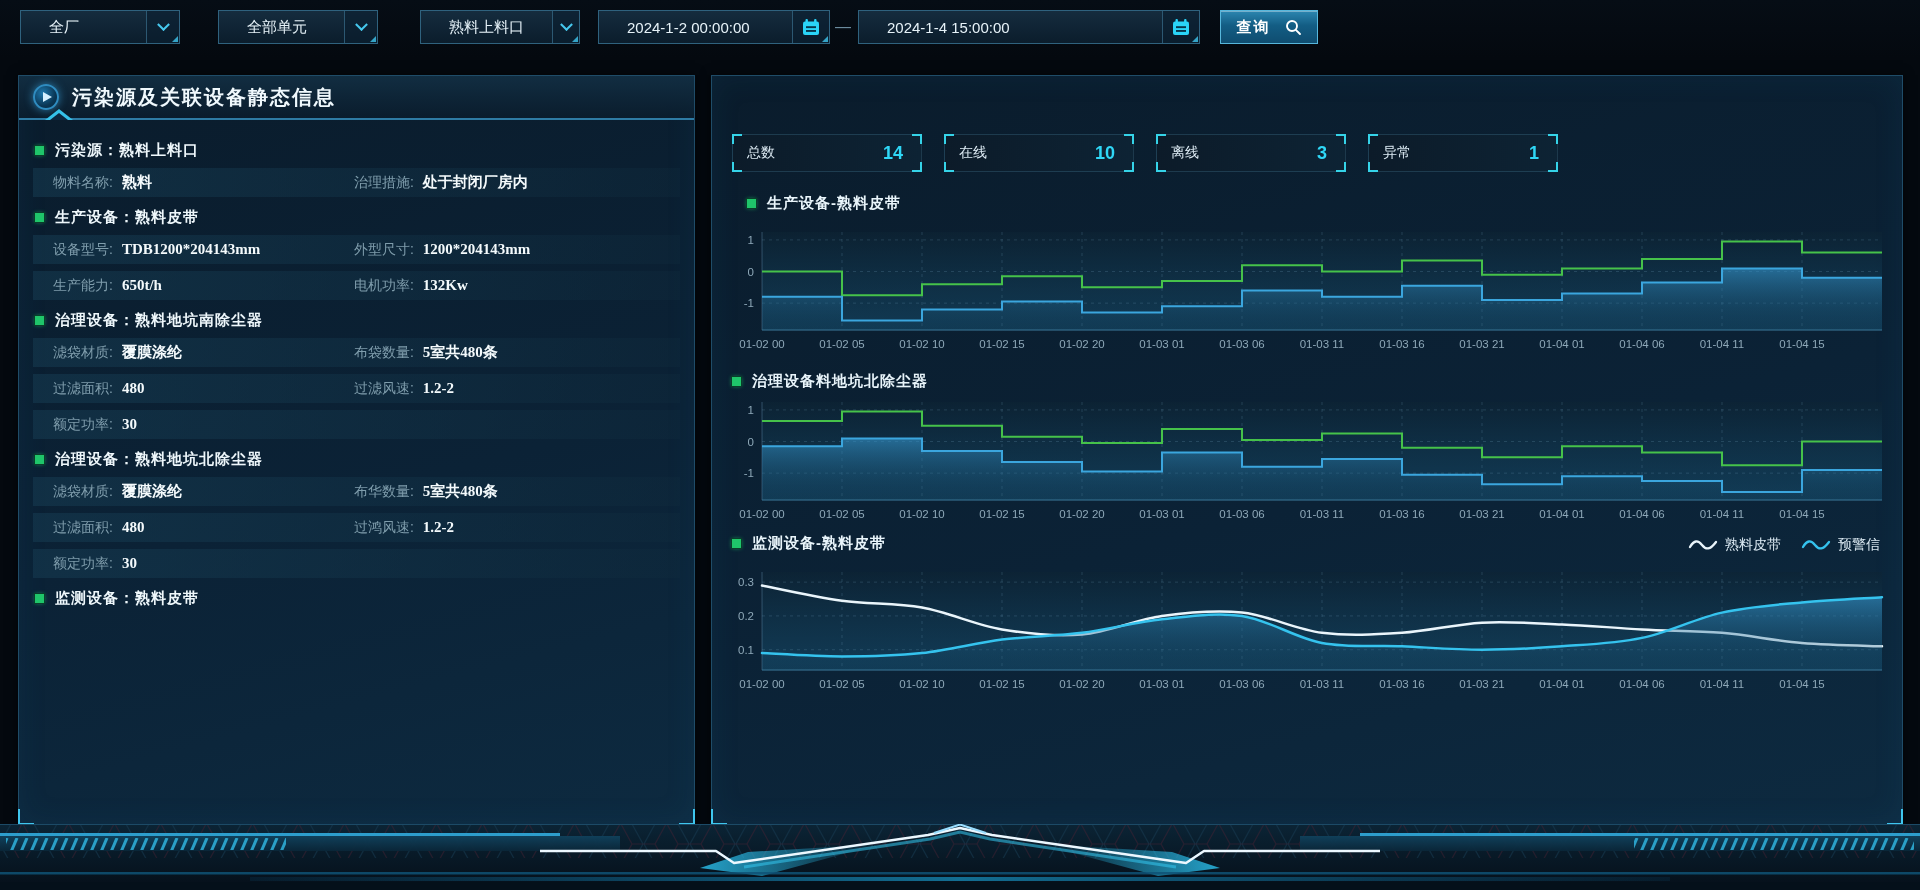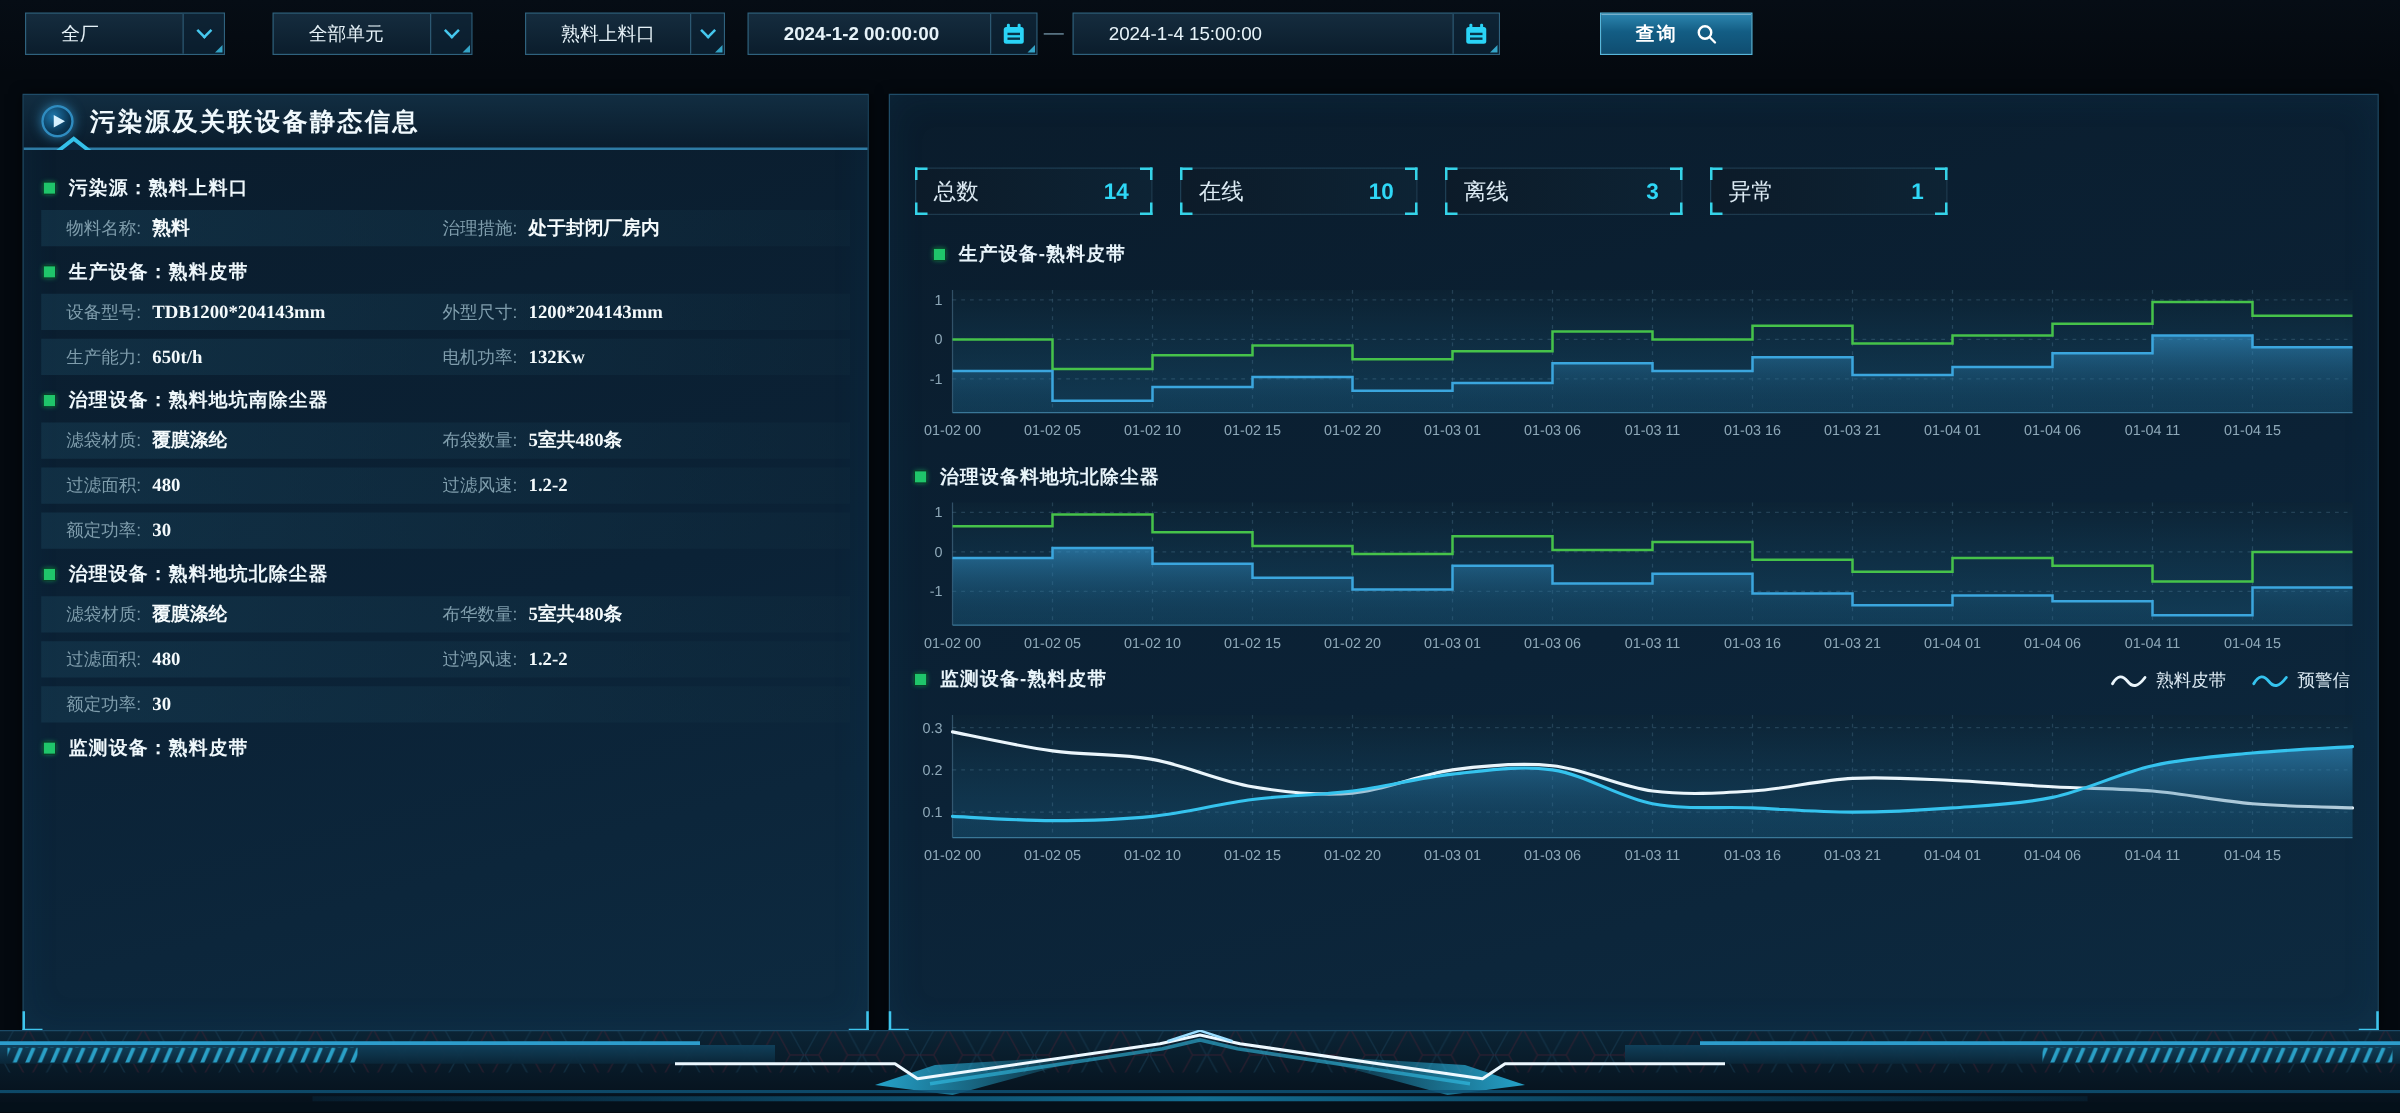--- a/index.html
+++ b/index.html
@@ -21,26 +21,26 @@
   .ctrl-text { padding:0 28px; flex:1 1 auto; white-space:nowrap; }
   .ctrl-btn { position:relative; width:33px; height:100%; border-left:1px solid #2c5872;
     display:flex; align-items:center; justify-content:center; background:rgba(10,30,46,.6); }
   .ctrl-btn::after { content:''; position:absolute; right:1px; bottom:1px;
     border-left:6px solid transparent; border-bottom:6px solid #3fc6ee; opacity:.8; }
   .chev { width:9px; height:9px; border-right:2px solid #46c8ee; border-bottom:2px solid #46c8ee;
     transform:rotate(45deg) translate(-2px,-2px); }
   .sel-1 { left:20px;  width:160px; }
   .sel-2 { left:218px; width:160px; }
   .sel-3 { left:420px; width:160px; }
-  .date-1 { left:598px; width:232px;font-weight:bold; }
+  .date-1 { left:598px; width:232px; }
   .date-2 { left:858px; width:342px; }
   .date-sep { position:absolute; top:10px; left:832px; width:22px; height:34px;
     line-height:34px; text-align:center; color:#6f8fa2; font-size:16px; }
   .cal-btn { width:37px; }
-  .query-btn { position:absolute; left:1280px; top:10px; width:122px; height:34px;
+  .query-btn { position:absolute; left:1220px; top:10px; width:98px; height:34px;
     display:flex; align-items:center; justify-content:center; gap:14px;
     background:linear-gradient(180deg,#2c86b0,#135d84 45%,#0f4d70);
     border:1px solid #57b7dc; box-shadow:inset 0 1px 0 rgba(255,255,255,.35);
     color:#fff; font-size:15px; font-weight:bold; letter-spacing:2px; cursor:pointer; }
   
   .panel { position:absolute; top:75px; height:750px;
     background:linear-gradient(165deg,#0a1c2c 0%,#0b2236 55%,#0d2a40 100%);
     border:1px solid #1f4c68; box-shadow:inset 0 0 30px rgba(30,120,170,.10), 0 0 10px rgba(0,0,0,.6); }
   .panel::before, .panel::after { content:''; position:absolute; width:14px; height:14px; bottom:-1px; }
   .panel::before { left:-1px; border-left:2px solid #3fc6ee; border-bottom:2px solid #3fc6ee; }
@@ -79,21 +79,21 @@
   .info-cell { display:flex; align-items:baseline; flex:0 0 48%; }
   .info-cell + .info-cell { flex:0 0 52%; }
   .info-label { font-size:14px; color:#7f9dac; white-space:nowrap; }
   .info-value { margin-left:9px; font-size:15px; font-weight:bold; color:#f4fafc; white-space:nowrap;font-family:Liberation Serif, serif; }
   
   .stats-row { position:absolute; left:20px; top:58px; display:flex; gap:22px; }
   .stat { position:relative; width:190px; height:38px; display:flex; align-items:center;
     justify-content:space-between; padding:0 18px 0 14px;
     background:linear-gradient(90deg,#0c1b29,#0d2334);
     border:1px solid rgba(70,130,160,.30); }
-  .stat-label { font-size:18px; color:#dceaf3; }
+  .stat-label { font-size:14px; color:#dceaf3; }
   .stat-value { font-size:18px; font-weight:bold; color:#2fd7f6; }
   .corner { position:absolute; width:10px; height:10px; }
   .c-tl { left:-1px; top:-1px;  border-left:2px solid #35d3e8; border-top:2px solid #35d3e8; }
   .c-tr { right:-1px; top:-1px; border-right:2px solid #35d3e8; border-top:2px solid #35d3e8; }
   .c-bl { left:-1px; bottom:-1px;  border-left:2px solid #35d3e8; border-bottom:2px solid #35d3e8; }
   .c-br { right:-1px; bottom:-1px; border-right:2px solid #35d3e8; border-bottom:2px solid #35d3e8; }
   .charts-area { position:absolute; left:0; top:0; width:100%; height:100%; }
   .chart-title-row { position:absolute; left:20px; display:flex; align-items:center;
     font-size:15px; font-weight:bold; color:#e8f4fa; letter-spacing:1px; }
   .chart-legend { position:absolute; right:22px; display:flex; align-items:center; gap:20px;

